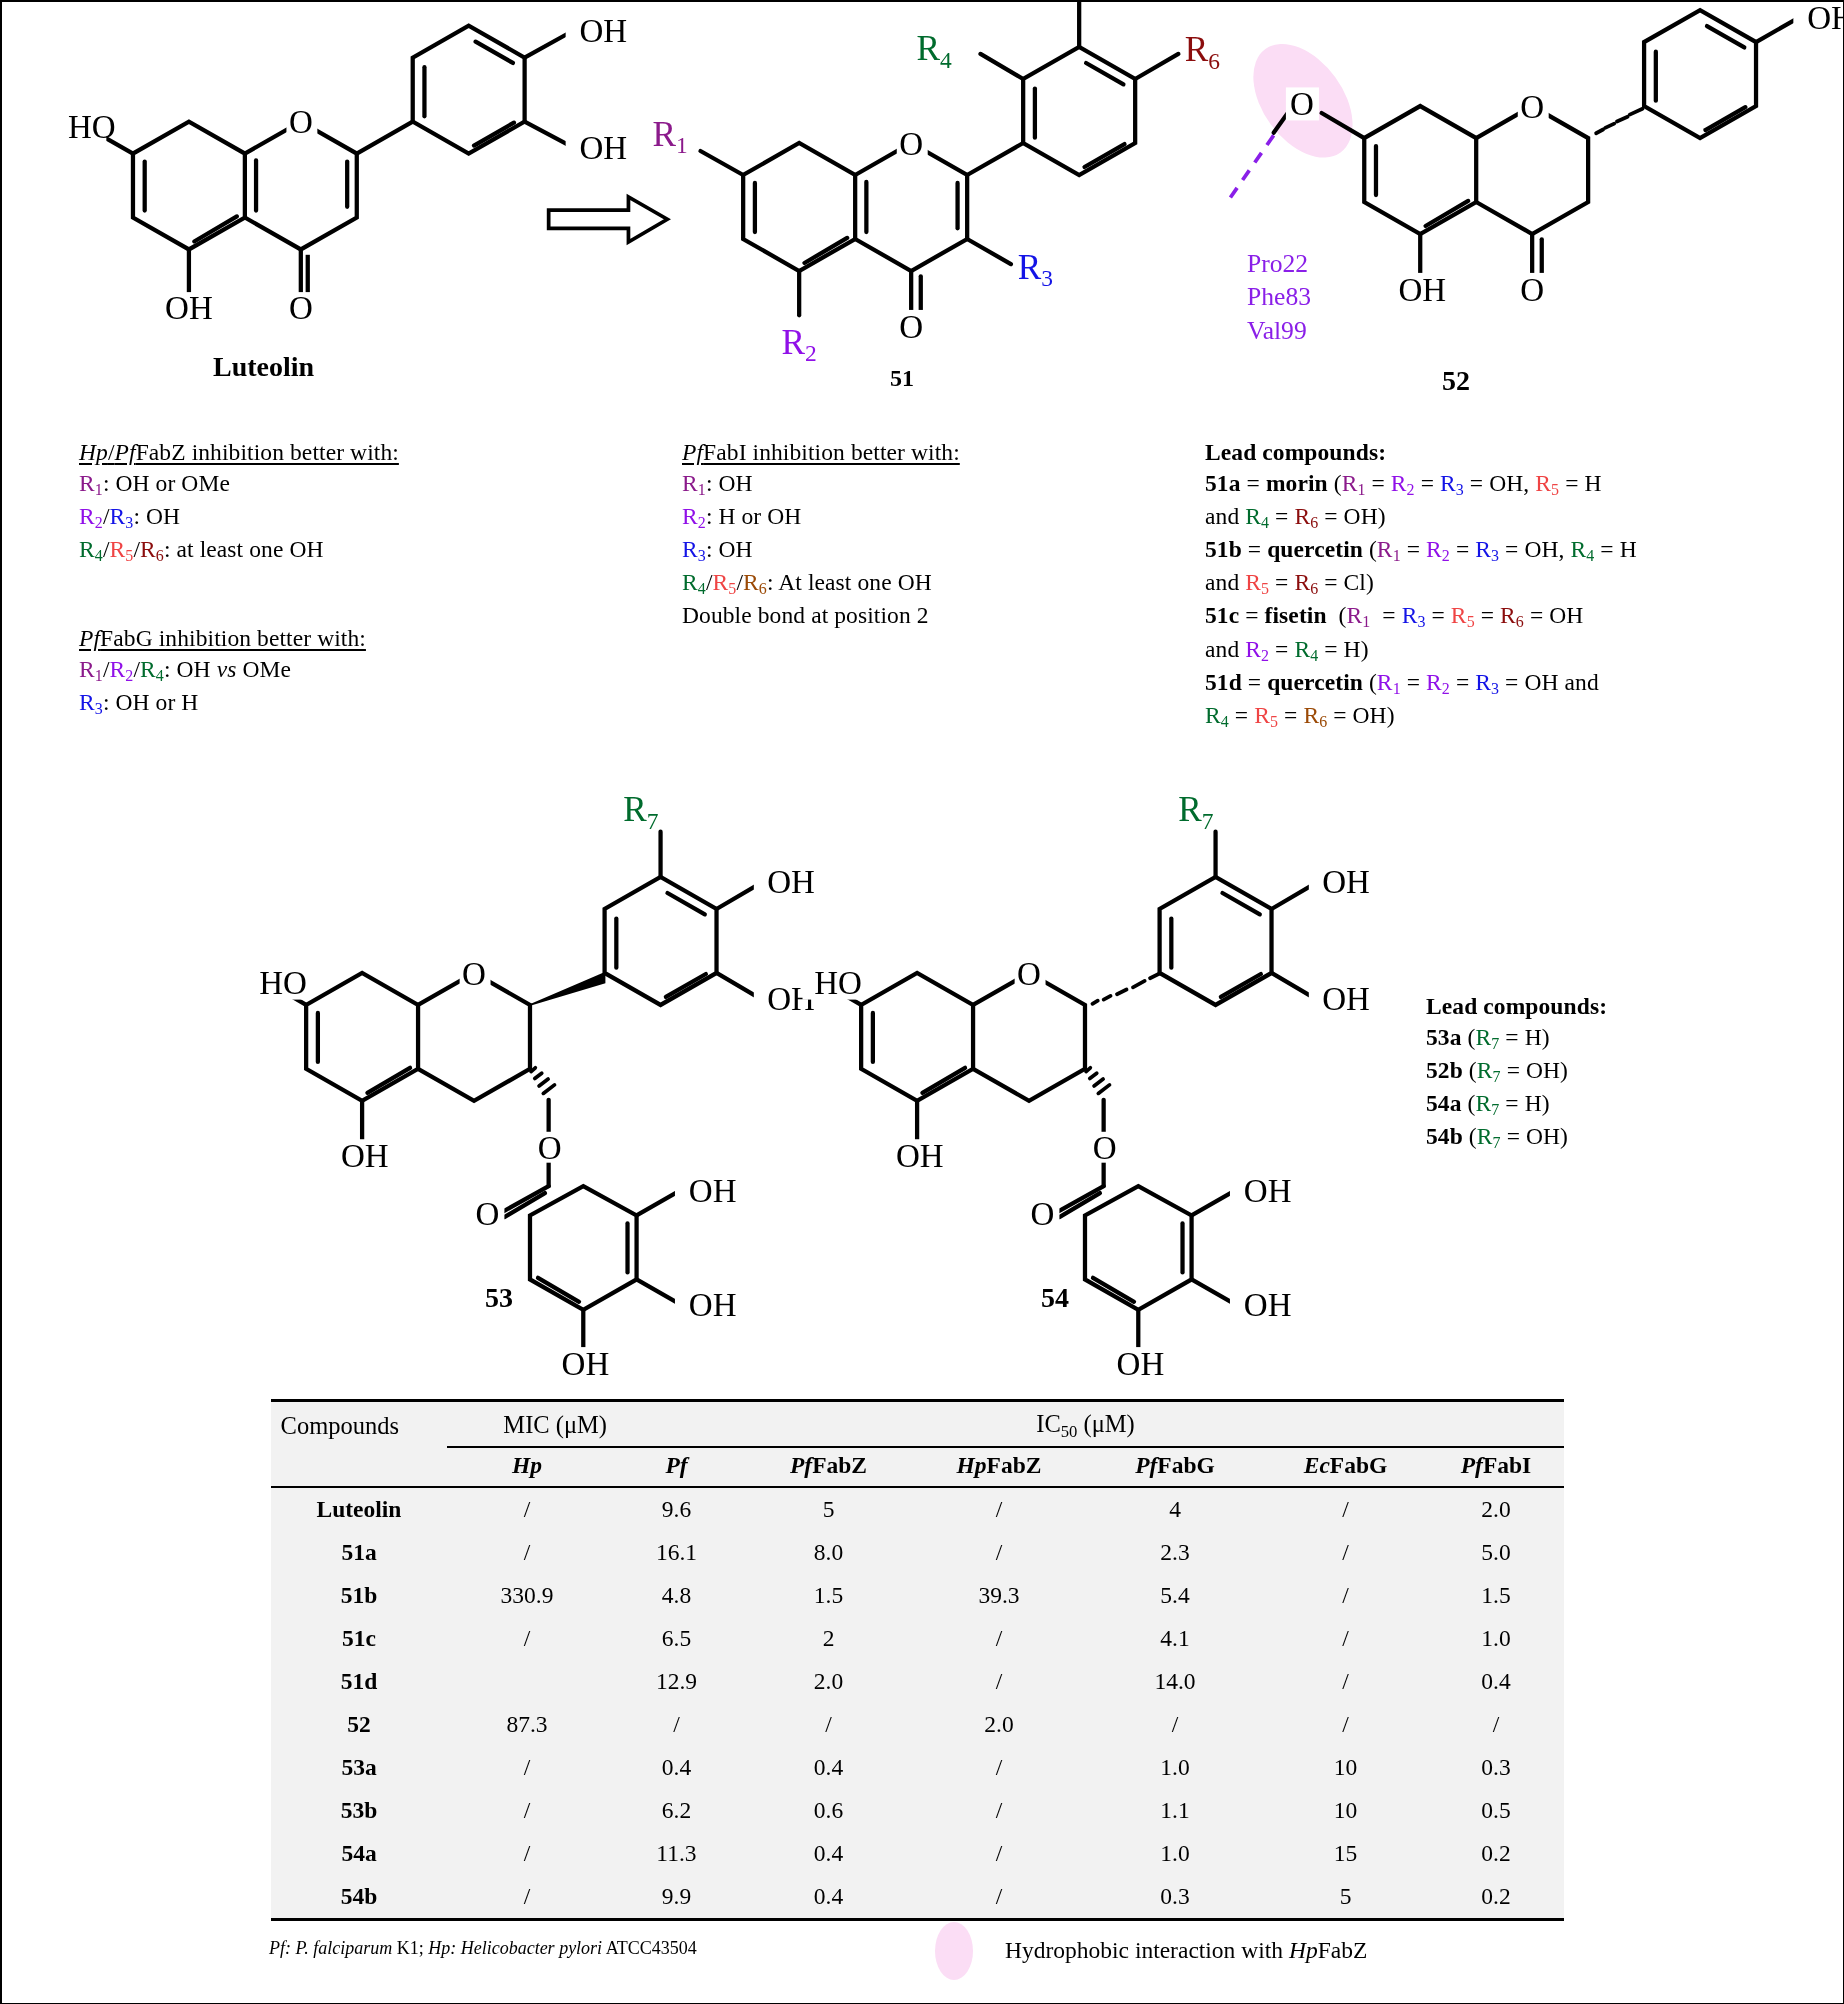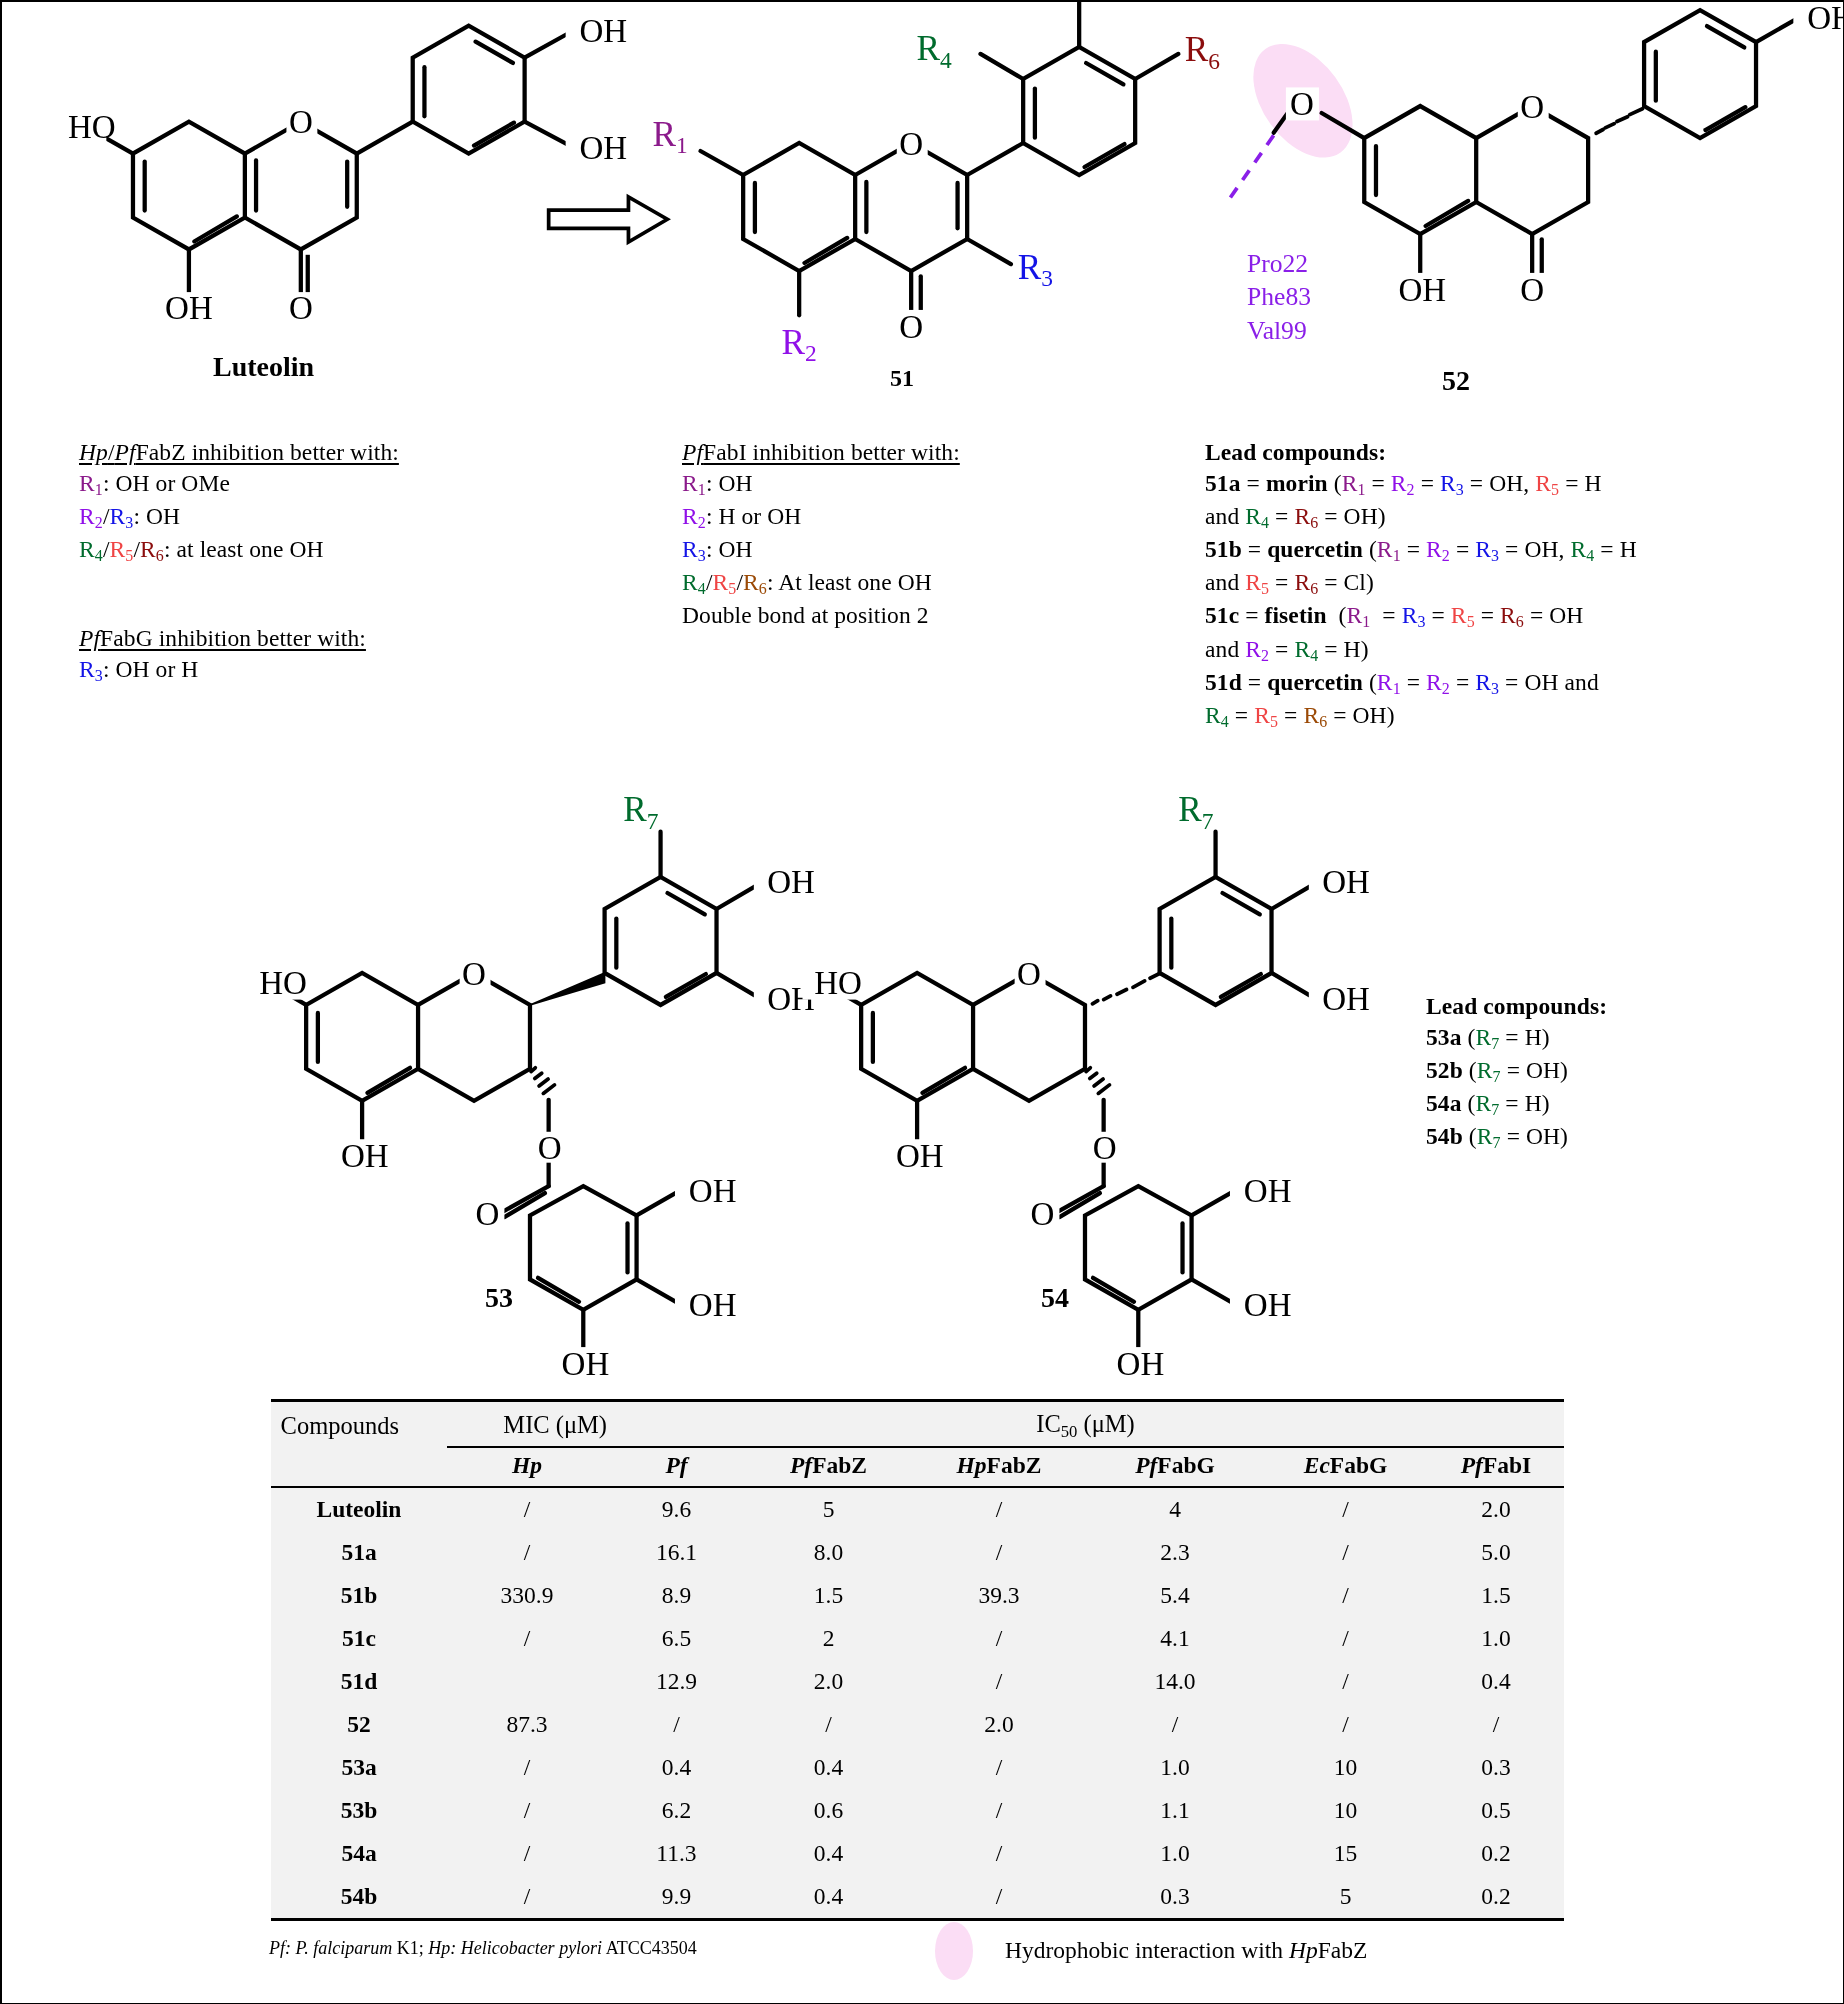--- a/index.html
+++ b/index.html
@@ -208,20 +208,21 @@
 
   <div class="txtblk" style="left:77px;top:435px;width:565px;">
     <div class="hdr"><span class="it">Hp</span>/<span class="it">Pf</span>FabZ inhibition better with:</div>
     <div><span class="c1">R<span class="sub">1</span></span>: OH or OMe</div>
     <div><span class="c2">R<span class="sub">2</span></span>/<span class="c3">R<span class="sub">3</span></span>: OH</div>
     <div><span class="c4">R<span class="sub">4</span></span>/<span class="c5">R<span class="sub">5</span></span>/<span class="c6">R<span class="sub">6</span></span>: at least one OH</div>
   </div>
 
   <div class="txtblk" style="left:77px;top:621px;width:565px;">
     <div class="hdr"><span class="it">Pf</span>FabG inhibition better with:</div>
+    <div><span class="c1">R<span class="sub">1</span></span>/<span class="c2">R<span class="sub">2</span></span>/<span class="c4">R<span class="sub">4</span></span>: OH <span class="it">vs</span> OMe</div>
     <div><span class="c3">R<span class="sub">3</span></span>: OH or H</div>
   </div>
 
   <div class="txtblk" style="left:680px;top:435px;width:512px;">
     <div class="hdr"><span class="it">Pf</span>FabI inhibition better with:</div>
     <div><span class="c1">R<span class="sub">1</span></span>: OH</div>
     <div><span class="c2">R<span class="sub">2</span></span>: H or OH</div>
     <div><span class="c3">R<span class="sub">3</span></span>: OH</div>
     <div><span class="c4">R<span class="sub">4</span></span>/<span class="c5">R<span class="sub">5</span></span>/<span class="c6b">R<span class="sub">6</span></span>: At least one OH</div>
     <div>Double bond at position 2</div>
@@ -436,21 +437,21 @@
         <td>16.1</td>
         <td>8.0</td>
         <td>/</td>
         <td>2.3</td>
         <td>/</td>
         <td>5.0</td>
       </tr>
       <tr class="bodyrow">
         <td class="cname">51b</td>
         <td>330.9</td>
-        <td>8.9</td>
+        <td>4.8</td>
         <td>1.5</td>
         <td>39.3</td>
         <td>5.4</td>
         <td>/</td>
         <td>1.5</td>
       </tr>
       <tr class="bodyrow">
         <td class="cname">51c</td>
         <td>/</td>
         <td>6.5</td>

